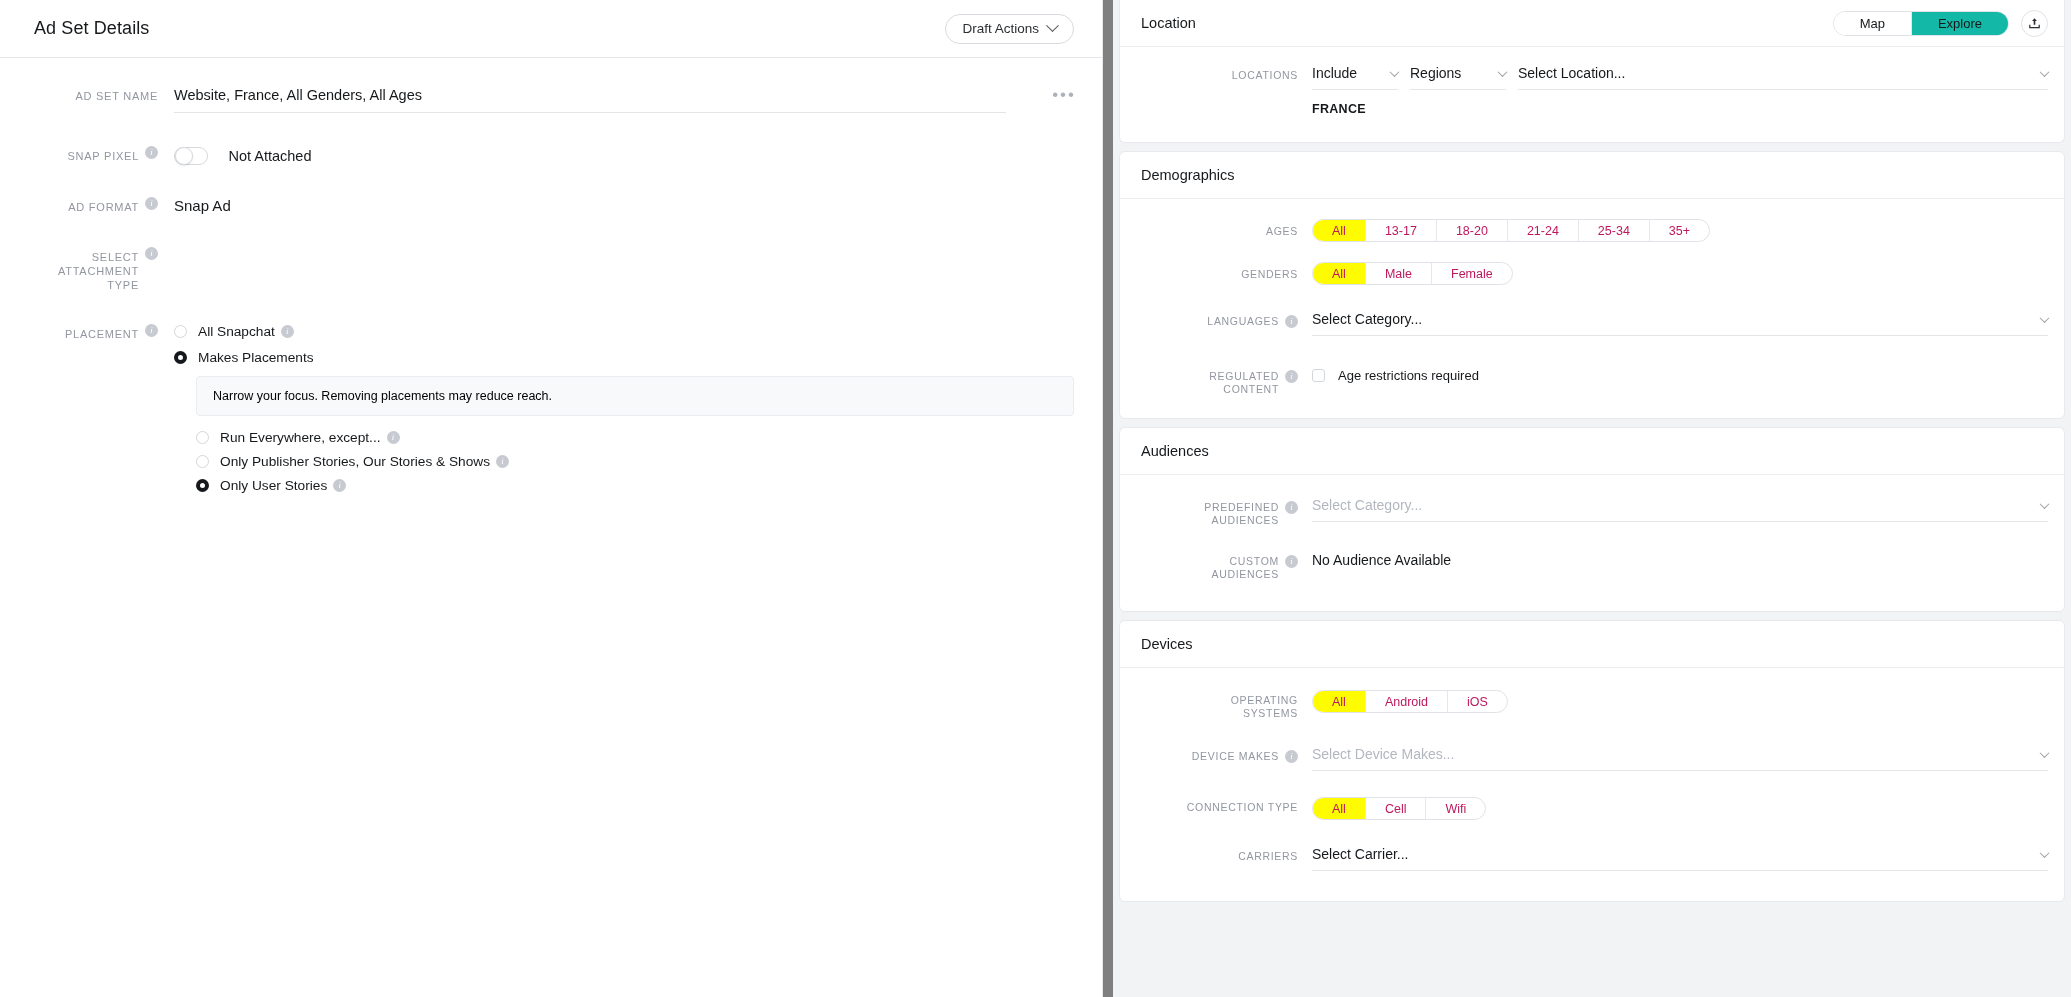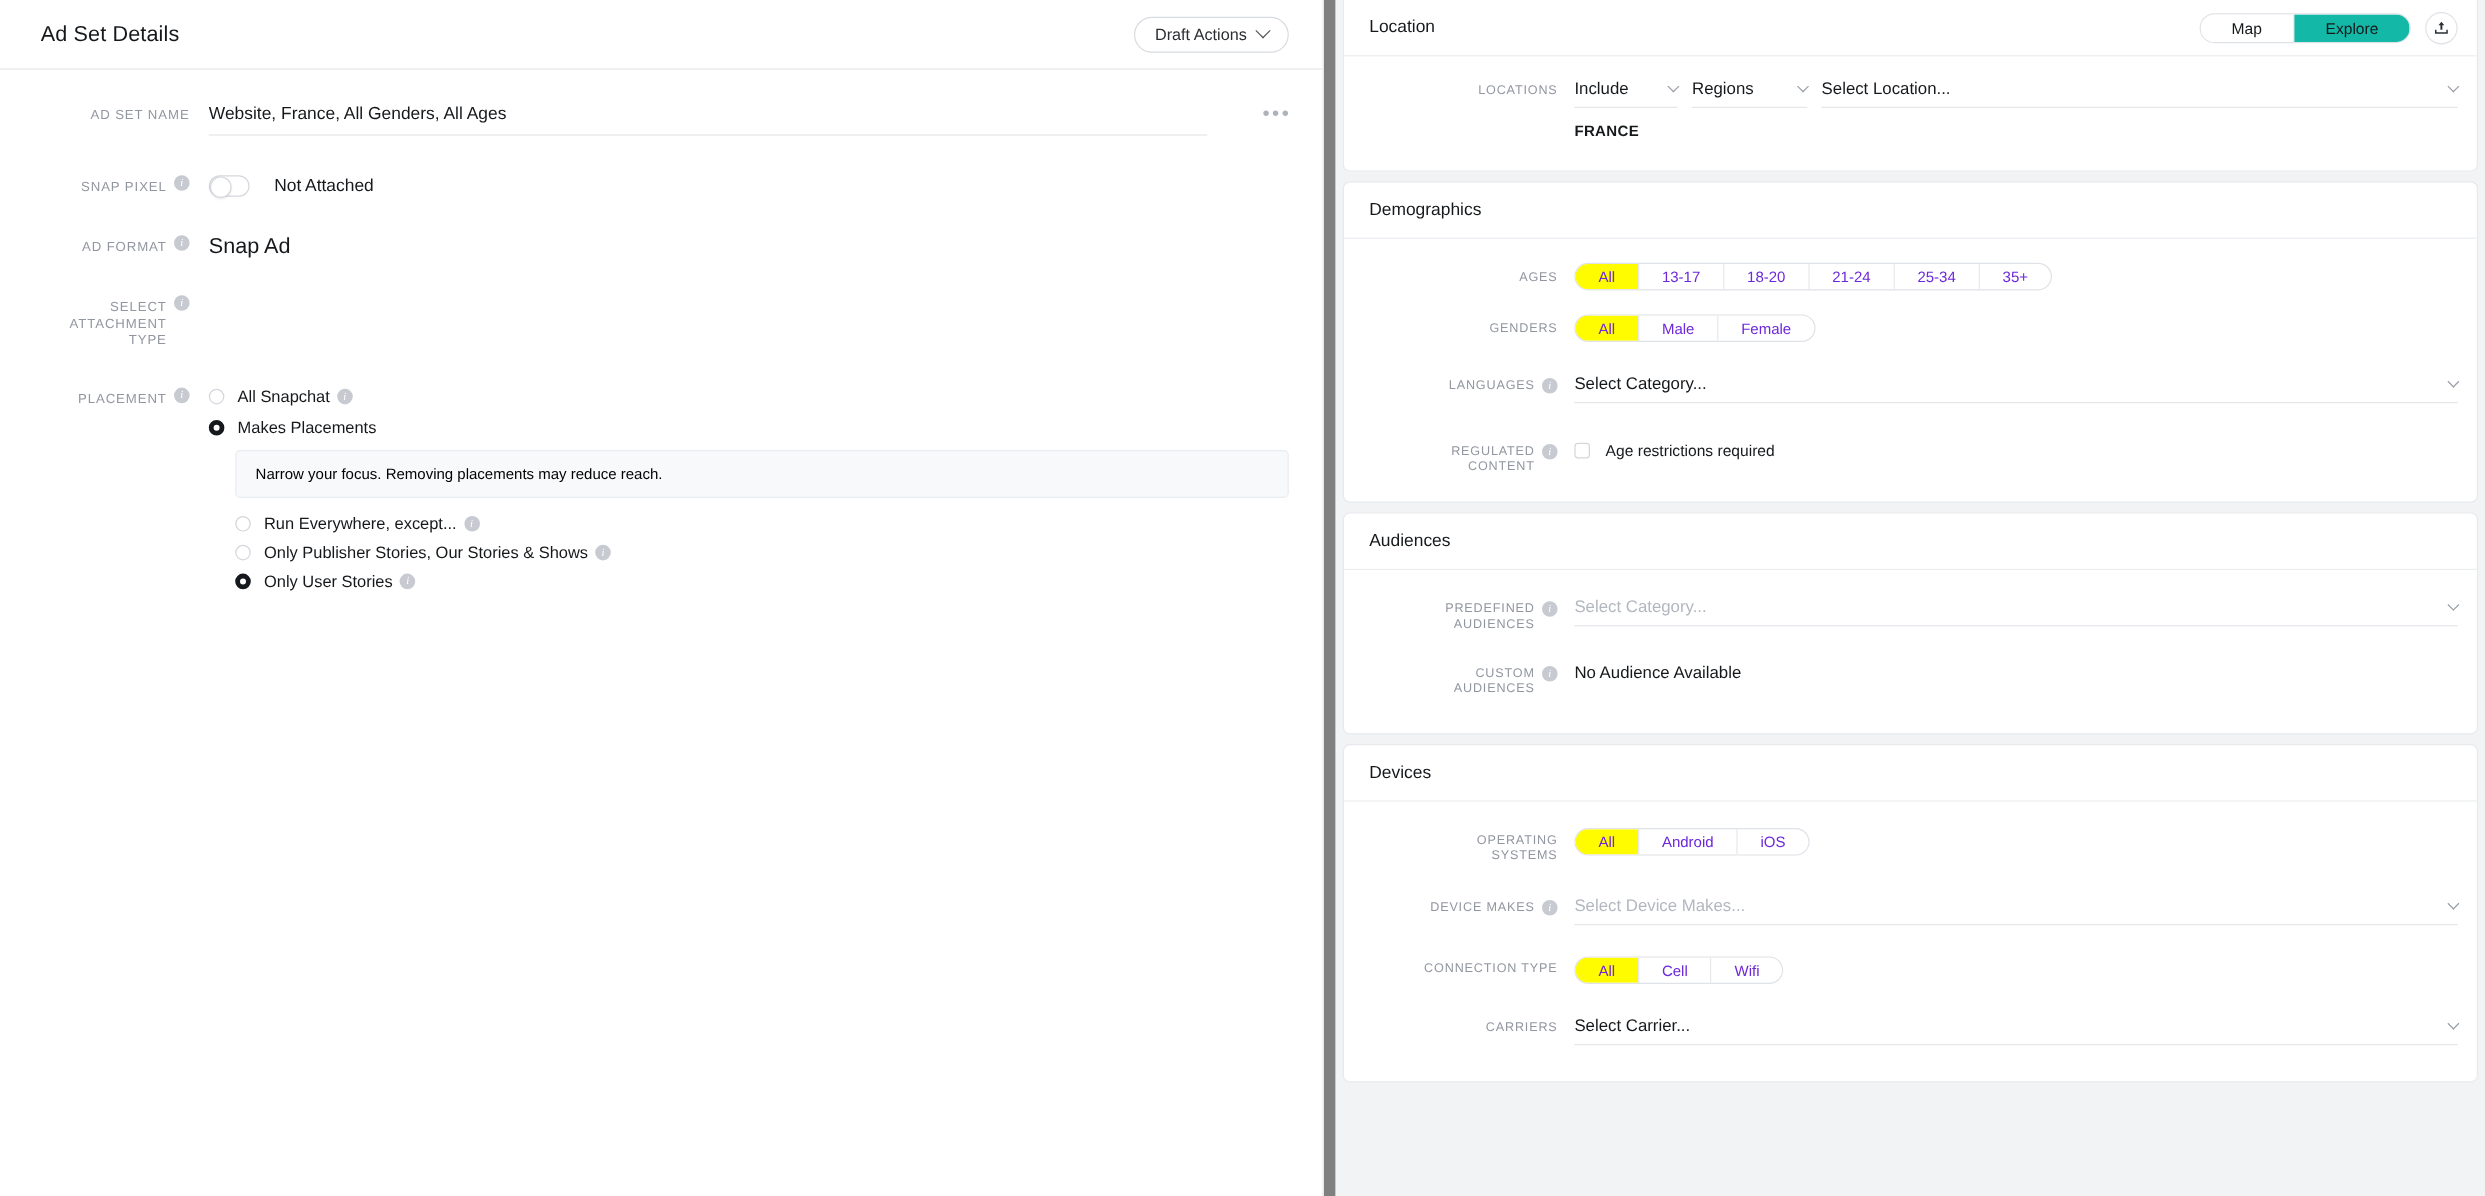--- a/index.html
+++ b/index.html
@@ -76,21 +76,21 @@
   
   .toggle {
     width:34px; height:18px; border-radius:10px; background:#fff;
     border:1px solid #d5d8dd; position:relative; display:inline-block; cursor:pointer;
     vertical-align:middle;
   }
   .toggle .knob { position:absolute; left:0px; top:-0.5px; width:18px; height:18px; border-radius:50%;
     background:#fff; border:1px solid #d5d8dd; box-shadow:0 1px 2px rgba(0,0,0,.09); }
   .toggle-text { font-size:14.5px; color:#16191c; margin-left:16px; vertical-align:middle; }
 
-  .plain-val { font-size:18px; color:#16191c; line-height:18px; }
+  .plain-val { font-size:15px; color:#16191c; line-height:18px; }
 
   
   .radio-line { display:flex; align-items:center; margin-bottom: 11px; }
   .radio {
     width:13px; height:13px; border-radius:50%;
     border:1.3px solid #d3d6db; background:#fff; flex:0 0 13px; cursor:pointer;
     position:relative;
   }
   .radio.checked { border:4px solid #15181c; }
   .radio-label { font-size:13.7px; color:#16191c; margin-left:11px; }
@@ -158,21 +158,21 @@
     font-size:14px; color:#16191c; cursor:pointer;
   }
   .underline-field.ph { color:#b3b7bf; }
   .mini-select {
     border-bottom:1px solid #e4e6ea; padding-bottom:8px;
     display:flex; align-items:center; gap:18px; font-size:14px; color:#16191c; cursor:pointer;
   }
   .tag-france { font-size:12.5px; color:#16191c; font-weight:bold; letter-spacing:.3px; margin-top:12px; }
 
   .seg-sm { display:inline-flex; border:1px solid #dfe2e6; border-radius:15px; overflow:hidden; height:23px; background:#fff;}
-  .seg-sm .opt { padding:0 19px; font-size:12.5px; color:#6d28d9; display:flex; align-items:center; border-right:1px solid #e6e8ec; cursor:pointer;}
+  .seg-sm .opt { padding:0 19px; font-size:12.5px; color:#be185d; display:flex; align-items:center; border-right:1px solid #e6e8ec; cursor:pointer;}
   .seg-sm .opt:last-child{border-right:0;}
   .seg-sm .opt.on{ background:#FFFC00; }
 
   .cb { width:13px; height:13px; border:1.3px solid #d3d6db; border-radius:3px; background:#fff; display:inline-block; cursor:pointer;}
   .cb-label { font-size:13px; color:#16191c; margin-left:13px; }
   .cb-line { display:flex; align-items:center; padding-top:2px; }
 
   .plain-right { font-size:14px; color:#16191c; padding-top:1px;}
 
   .mt24 { margin-top:24px; }

